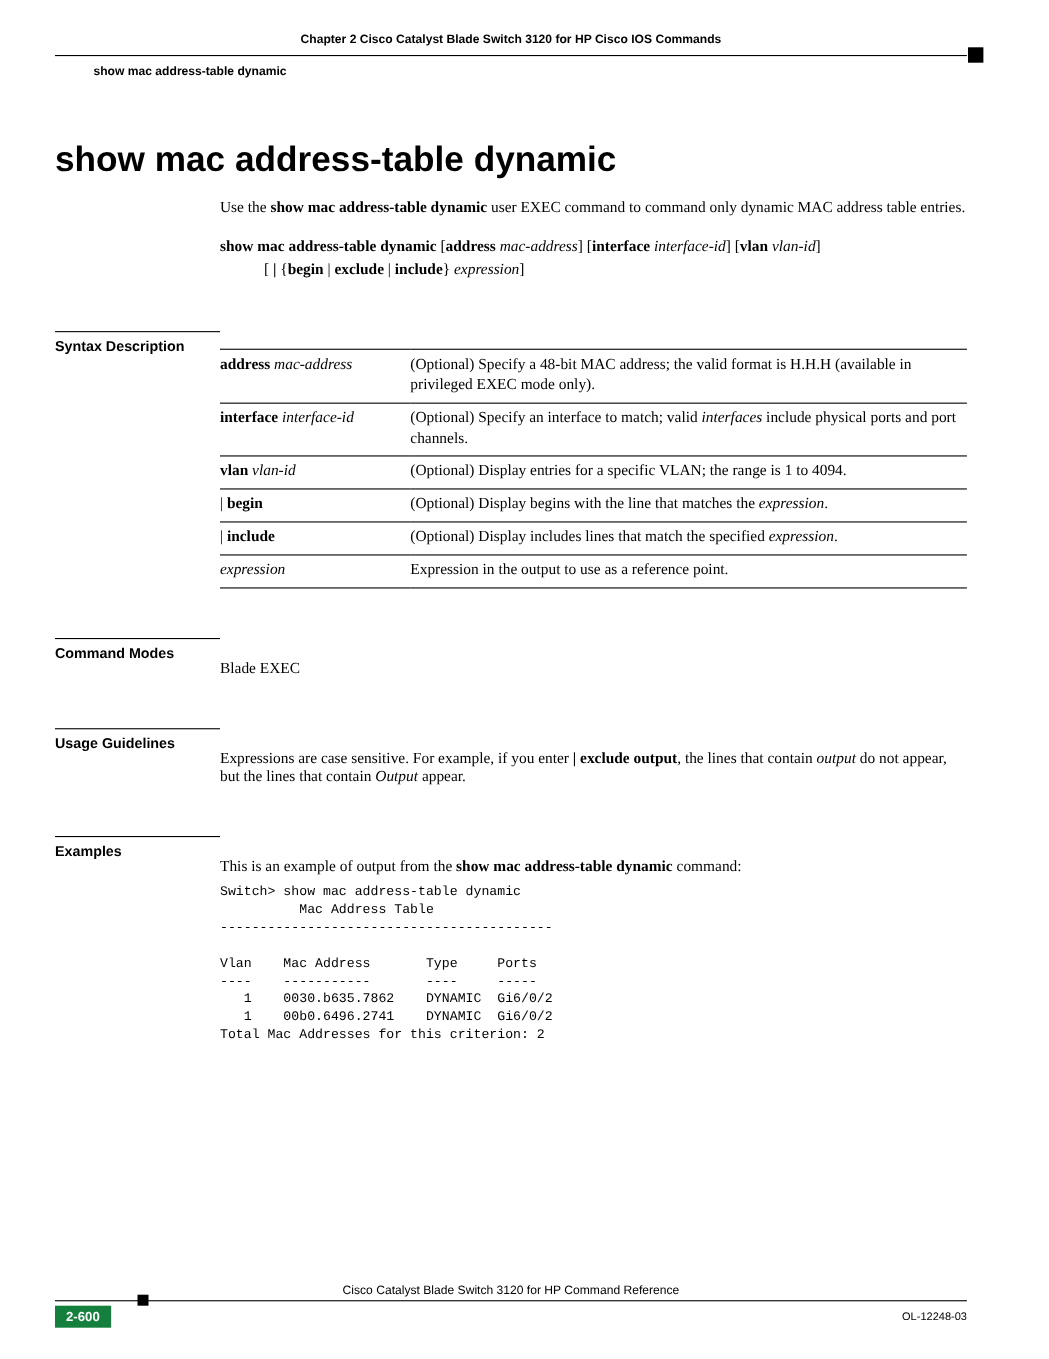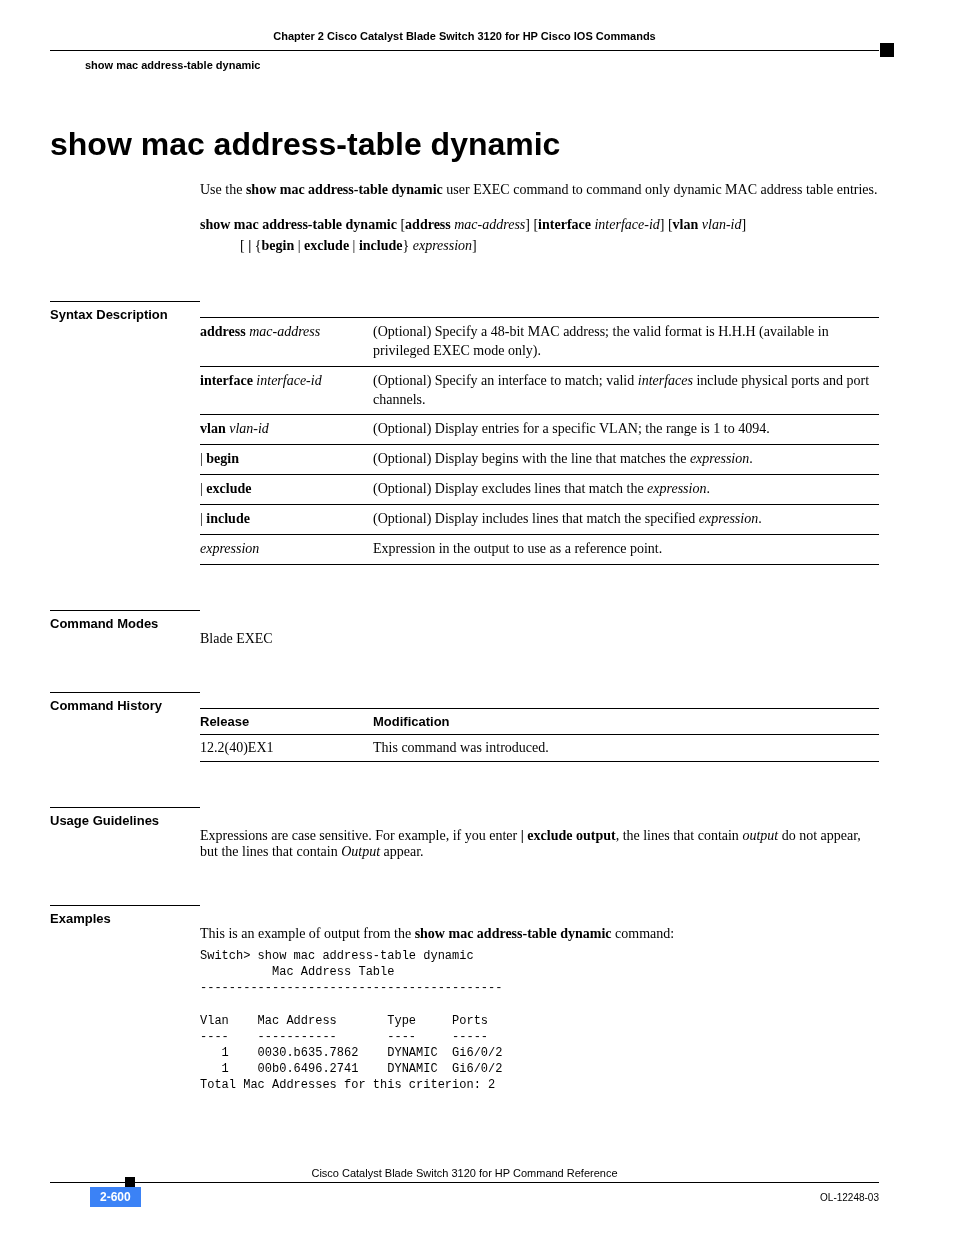--- a/index.html
+++ b/index.html
@@ -144,28 +144,27 @@
       margin-bottom: 4px;
     }
     .footer-title {
       text-align: center;
       font-family: Arial, sans-serif;
       font-weight: normal;
       font-size: 11px;
       padding-bottom: 3px;
     }
     .page-num-box {
-      background: #3b82f6;
+      background: #15803d;
       color: white;
       font-family: Arial, sans-serif;
       font-weight: bold;
       font-size: 12px;
       padding: 3px 10px;
       display: inline-block;
-      margin-left: 40px;
     }
     .footer-row {
       display: flex;
       justify-content: space-between;
       align-items: center;
     }
     .doc-num {
       font-family: Arial, sans-serif;
       font-size: 10px;
       font-weight: normal;
@@ -226,58 +225,37 @@
         </tr>
         <tr>
           <td><span class="b">vlan</span> <span class="i">vlan-id</span></td>
           <td><span>(Optional) Display entries for a specific VLAN; the range is 1 to 4094.</span></td>
         </tr>
         <tr>
           <td><span>|</span> <span class="b">begin</span></td>
           <td><span>(Optional) Display begins with the line that matches the </span><span class="i">expression</span><span>.</span></td>
         </tr>
         <tr>
-          <td><span>|</span> <span class="b">exclude</span></td>
-          <td><span>(Optional) Display excludes lines that match the </span><span class="i">expression</span><span>.</span></td>
-        </tr>
-        <tr>
           <td><span>|</span> <span class="b">include</span></td>
           <td><span>(Optional) Display includes lines that match the specified </span><span class="i">expression</span><span>.</span></td>
         </tr>
         <tr>
           <td><span class="i">expression</span></td>
           <td><span>Expression in the output to use as a reference point.</span></td>
         </tr>
       </tbody>
         </table>
     </div>
   </div>
 
   <div class="section">
     <div class="section-label">Command Modes</div>
     <div class="section-body">Blade EXEC</div>
   </div>
 
-  <div class="section">
-    <div class="section-label">Command History</div>
-    <div class="section-body">
-      <table class="history-table">
-        <tbody>
-            <tr>
-          <th>Release</th>
-          <th>Modification</th>
-        </tr>
-        <tr>
-          <td>12.2(40)EX1</td>
-          <td>This command was introduced.</td>
-        </tr>
-      </tbody>
-        </table>
-    </div>
-  </div>
 
   <div class="section">
     <div class="section-label">Usage Guidelines</div>
     <div class="section-body">
       <span>Expressions are case sensitive. For example, if you enter </span><span class="b">| exclude output</span><span>, the lines that contain </span><span class="i">output</span><span> do not appear, but the lines that contain </span><span class="i">Output</span><span> appear.</span>
     </div>
   </div>
 
   <div class="section">
     <div class="section-label">Examples</div>

